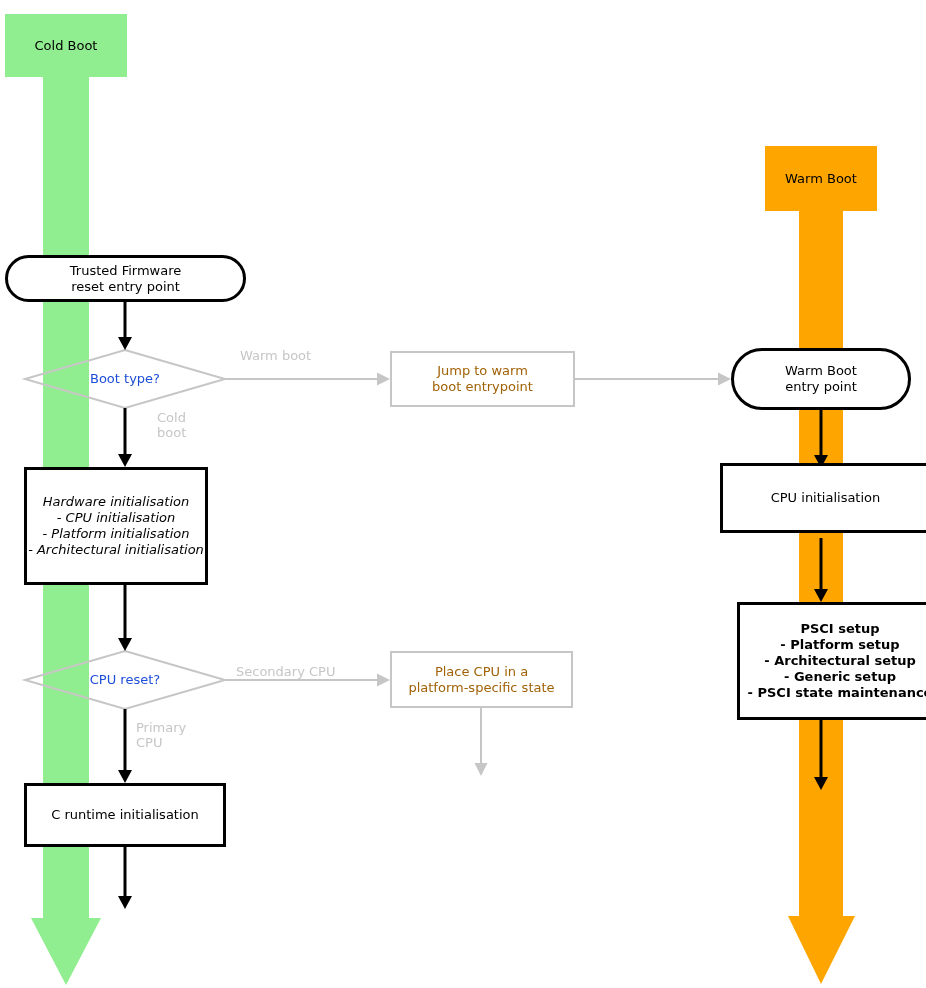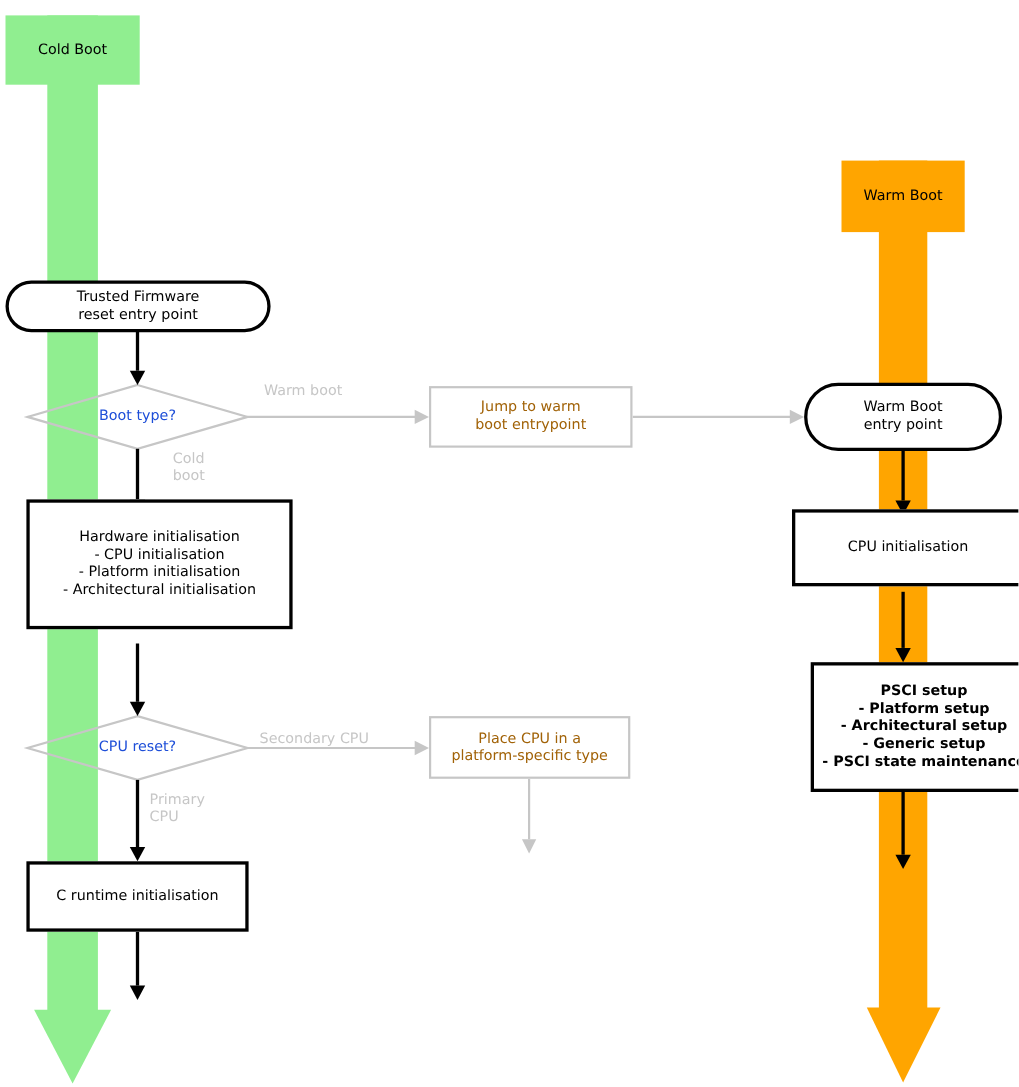--- a/index.html
+++ b/index.html
@@ -113,36 +113,36 @@
     </g>
   </svg>
 
   <div class="header cold-header" style="left:5px; top:14px; width:122px; height:63px;">Cold Boot</div>
   <div class="header warm-header" style="left:765px; top:146px; width:112px; height:65px;">Warm Boot</div>
 
   <div class="node stadium" style="left:5px; top:240px; width:241px; height:47px;margin-top:15px;">Trusted Firmware
 reset entry point</div>
   <div class="node stadium" style="left:731px; top:348px; width:180px; height:62px;">Warm Boot
 entry point</div>
-  <div class="node rect-node" style="left:24px; top:454px; width:242px; height:118px;">Hardware initialisation
+  <div class="node rect-node" style="left:24px; top:467px; width:184px; height:118px;font-style:italic;">Hardware initialisation
 - CPU initialisation
 - Platform initialisation
 - Architectural initialisation</div>
   <div class="node rect-node" style="left:24px; top:783px; width:202px; height:64px;">C runtime initialisation</div>
   <div class="node rect-node" style="left:720px; top:463px; width:211px; height:70px;">CPU initialisation</div>
   <div class="node rect-node" style="left:737px; top:602px; width:206px; height:118px;font-weight:bold;">PSCI setup
 - Platform setup
 - Architectural setup
 - Generic setup
 - PSCI state maintenance</div>
 
   <div class="node gray-node" style="left:390px; top:351px; width:185px; height:56px;">Jump to warm
 boot entrypoint</div>
   <div class="node gray-node" style="left:390px; top:651px; width:183px; height:57px;">Place CPU in a
-platform-specific type</div>
+platform-specific state</div>
 
   <div class="diamond-label" style="left:25px; top:371px; width:200px;">Boot type?</div>
   <div class="diamond-label" style="left:25px; top:672px; width:200px;">CPU reset?</div>
 
   <div class="edge-label" style="left:240px; top:348px;">Warm boot</div>
   <div class="edge-label" style="left:157px; top:410px;">Cold
 boot</div>
   <div class="edge-label" style="left:236px; top:652px;margin-top:12px;">Secondary CPU</div>
   <div class="edge-label" style="left:136px; top:720px;">Primary
 CPU</div>

